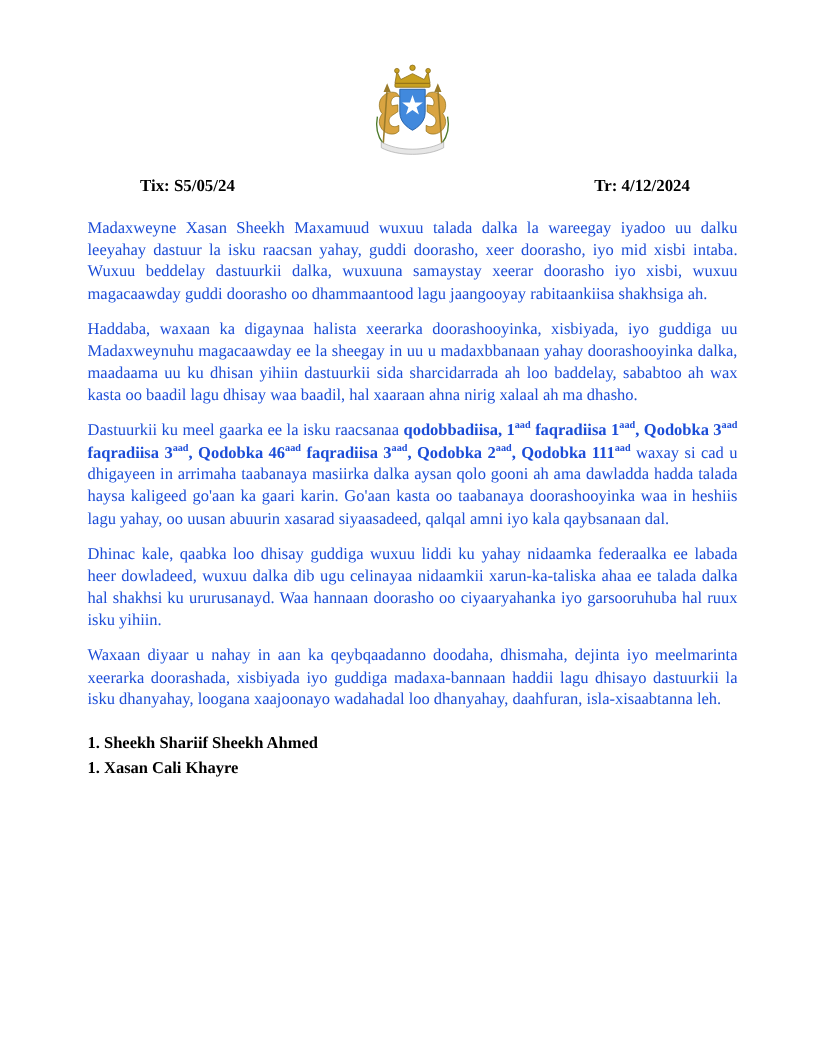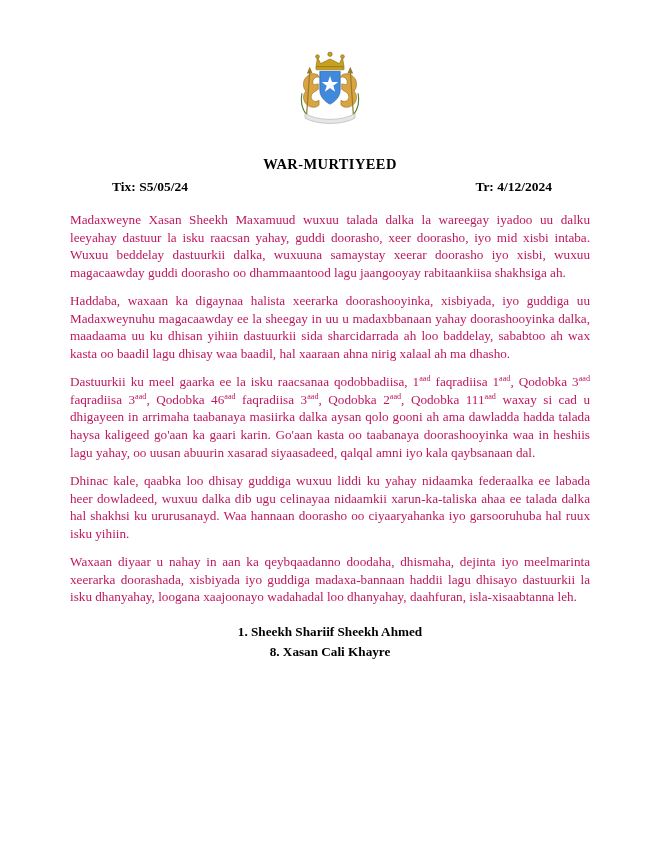--- a/index.html
+++ b/index.html
@@ -48,42 +48,41 @@
     font-size: 13.5px;
     margin-top: 2px;
     margin-bottom: 16px;
     padding: 0 38px 0 42px;
   }
   .body-text p {
     font-size: 13.2px;
     line-height: 1.33;
     text-align: justify;
     margin: 0 0 11px 0;
-    color: #be185d;
+    color: #1d4ed8;
   }
   .body-text p:last-child {
     margin-bottom: 0;
   }
   .b {
-    font-weight: normal;
+    font-weight: bold;
   }
   sup {
     font-size: 0.62em;
     vertical-align: super;
     line-height: 0;
   }
   .signatories {
     margin-top: 16px;
     font-weight: bold;
     font-size: 13.2px;
     line-height: 1.45;
   }
   .signatories div {
     margin-bottom: 1px;
-    text-align: center;
   }
 </style>
 </head>
 <body>
 
 <div class="page">
 
   <div class="emblem-wrap">
     <span class="emblem">
       <svg viewBox="0 0 120 100" width="96" height="78" xmlns="http://www.w3.org/2000/svg">
@@ -114,37 +113,36 @@
         <g stroke="#4c7a2a" stroke-width="1.4" fill="none">
           <path d="M30 86 C24 78 22 68 24 58"></path>
           <path d="M90 86 C96 78 98 68 96 58"></path>
         </g>
 
         <path d="M28 84 C45 94 75 94 92 84 L92 90 C75 99 45 99 28 90 Z" fill="#e6e6e6" stroke="#b0b0b0" stroke-width="0.8"></path>
       </svg>
     </span>
   </div>
 
-  <div class="doc-title">WAR-MURTIYEED</div>
 
   <div class="meta-row">
     <span>Tix: S5/05/24</span>
     <span>Tr: 4/12/2024</span>
   </div>
 
   <div class="body-text">
     <p>Madaxweyne Xasan Sheekh Maxamuud wuxuu talada dalka la wareegay iyadoo uu dalku leeyahay dastuur la isku raacsan yahay, guddi doorasho, xeer doorasho, iyo mid xisbi intaba. Wuxuu beddelay dastuurkii dalka, wuxuuna samaystay xeerar doorasho iyo xisbi, wuxuu magacaawday guddi doorasho oo dhammaantood lagu jaangooyay rabitaankiisa shakhsiga ah.</p>
     <p>Haddaba, waxaan ka digaynaa halista xeerarka doorashooyinka, xisbiyada, iyo guddiga uu Madaxweynuhu magacaawday ee la sheegay in uu u madaxbbanaan yahay doorashooyinka dalka, maadaama uu ku dhisan yihiin dastuurkii sida sharcidarrada ah loo baddelay, sababtoo ah wax kasta oo baadil lagu dhisay waa baadil, hal xaaraan ahna nirig xalaal ah ma dhasho.</p>
 
     <p>
       <span>Dastuurkii ku meel gaarka ee la isku raacsanaa </span><span class="b">qodobbadiisa, 1</span><sup class="b">aad</sup><span class="b"> faqradiisa 1</span><sup class="b">aad</sup><span class="b">, Qodobka 3</span><sup class="b">aad</sup><span class="b"> faqradiisa 3</span><sup class="b">aad</sup><span class="b">, Qodobka 46</span><sup class="b">aad</sup><span class="b"> faqradiisa 3</span><sup class="b">aad</sup><span class="b">, Qodobka 2</span><sup class="b">aad</sup><span class="b">, Qodobka 111</span><sup class="b">aad</sup><span> waxay si cad u dhigayeen in arrimaha taabanaya masiirka dalka aysan qolo gooni ah ama dawladda hadda talada haysa kaligeed go'aan ka gaari karin. Go'aan kasta oo taabanaya doorashooyinka waa in heshiis lagu yahay, oo uusan abuurin xasarad siyaasadeed, qalqal amni iyo kala qaybsanaan dal.</span>
     </p>
 
     <p>Dhinac kale, qaabka loo dhisay guddiga wuxuu liddi ku yahay nidaamka federaalka ee labada heer dowladeed, wuxuu dalka dib ugu celinayaa nidaamkii xarun-ka-taliska ahaa ee talada dalka hal shakhsi ku ururusanayd. Waa hannaan doorasho oo ciyaaryahanka iyo garsooruhuba hal ruux isku yihiin.</p>
     <p>Waxaan diyaar u nahay in aan ka qeybqaadanno doodaha, dhismaha, dejinta iyo meelmarinta xeerarka doorashada, xisbiyada iyo guddiga madaxa-bannaan haddii lagu dhisayo dastuurkii la isku dhanyahay, loogana xaajoonayo wadahadal loo dhanyahay, daahfuran, isla-xisaabtanna leh.</p>
   </div>
 
   <div class="signatories">
     <div>1. Sheekh Shariif Sheekh Ahmed</div>
-    <div>8. Xasan Cali Khayre</div>
+    <div>1. Xasan Cali Khayre</div>
   </div>
 
 </div>
 
 </body></html>

